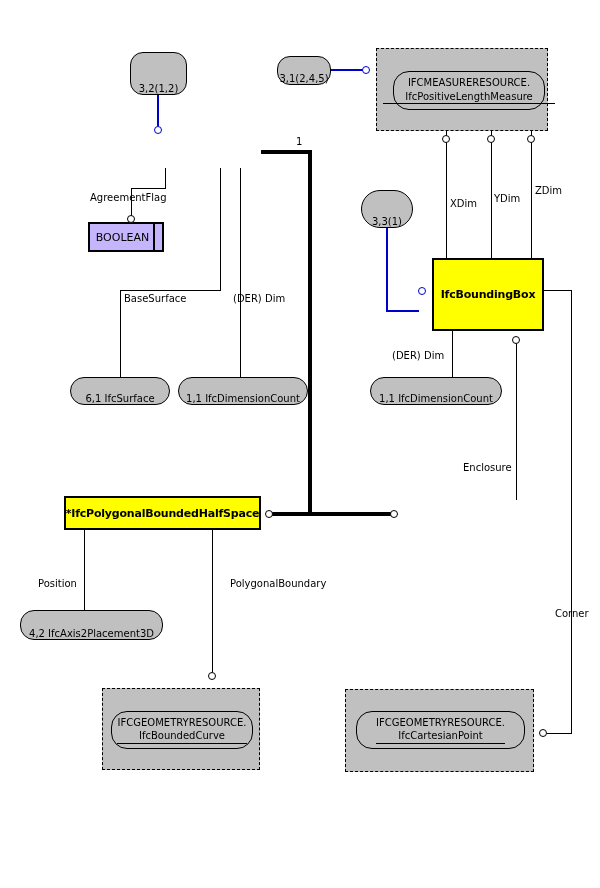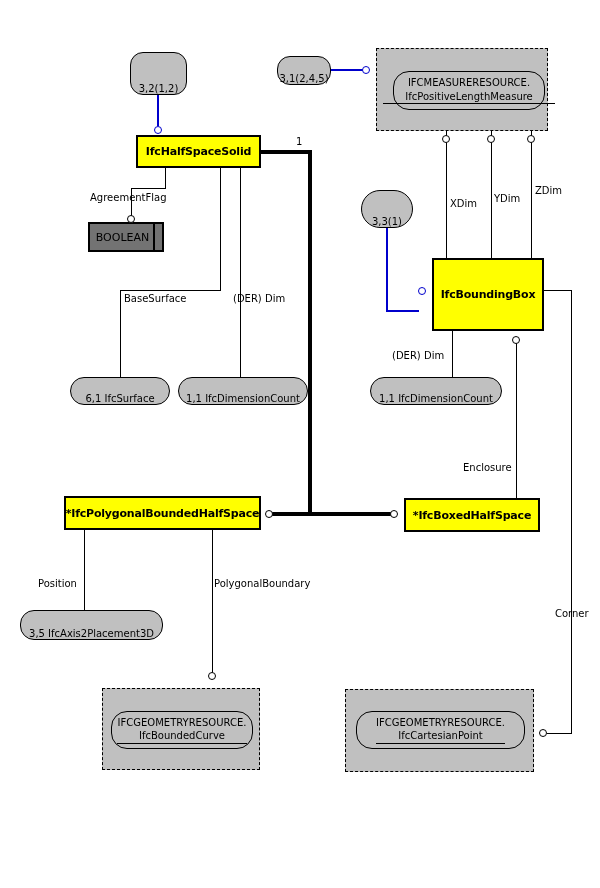--- a/index.html
+++ b/index.html
@@ -39,21 +39,21 @@
     font-weight: bold;
     font-size: 11px;
     color: #000000;
     letter-spacing: -0.2px;
     white-space: nowrap;
   }
 
   
   .simpletype {
     position: absolute;
-    background: #737373;
+    background: #c4b5fd;
     border: 2px solid #000000;
     box-sizing: border-box;
     display: flex;
     align-items: center;
     font-size: 11px;
     color: #000000;
     white-space: nowrap;
   }
   .simpletype .st-label {
     flex: 1 1 auto;
@@ -190,21 +190,21 @@
 
   <div class="oval" style="left:178px; top:377px; width:130px; height:28px;">
     <span>1,1  IfcDimensionCount</span>
   </div>
 
   <div class="oval" style="left:370px; top:377px; width:132px; height:28px;">
     <span>1,1  IfcDimensionCount</span>
   </div>
 
   <div class="oval" style="left:20px; top:610px; width:143px; height:30px;">
-    <span>3,5  IfcAxis2Placement3D</span>
+    <span>4,2  IfcAxis2Placement3D</span>
   </div>
 
   <div class="schemabox" style="left:376px; top:48px; width:172px; height:83px;">
     <div class="schemaref" style="left:16px; top:22px; width:152px; height:39px;">
       <span class="sr-line1">IFCMEASURERESOURCE.</span>
       <span class="sr-line2">IfcPositiveLengthMeasure</span>
     </div>
   </div>
 
   <div class="schemabox" style="left:102px; top:688px; width:158px; height:82px;">
@@ -214,35 +214,29 @@
     </div>
   </div>
 
   <div class="schemabox" style="left:345px; top:689px; width:189px; height:83px;">
     <div class="schemaref" style="left:10px; top:21px; width:169px; height:38px;">
       <span class="sr-line1">IFCGEOMETRYRESOURCE.</span>
       <span class="sr-line2">IfcCartesianPoint</span>
     </div>
   </div>
 
-  <div class="entity" style="left:136px; top:135px; width:125px; height:33px;">
-    <span>IfcHalfSpaceSolid</span>
-  </div>
 
   <div class="entity" style="left:432px; top:258px; width:112px; height:73px;">
     <span>IfcBoundingBox</span>
   </div>
 
   <div class="entity" style="left:64px; top:496px; width:197px; height:34px;">
     <span>*IfcPolygonalBoundedHalfSpace</span>
   </div>
 
-  <div class="entity" style="left:404px; top:498px; width:136px; height:34px;">
-    <span>*IfcBoxedHalfSpace</span>
-  </div>
 
   <div class="simpletype" style="left:88px; top:222px; width:76px; height:30px;">
     <span class="st-label">BOOLEAN</span>
     <span class="st-tail"></span>
   </div>
 
   <div class="alabel" style="left:90px; top:192px;">
     <span>AgreementFlag</span>
   </div>
   <div class="alabel" style="left:124px; top:293px;">
@@ -265,21 +259,21 @@
   </div>
   <div class="alabel" style="left:463px; top:462px;">
     <span>Enclosure</span>
   </div>
   <div class="alabel" style="left:532px; top:608px;margin-left:23px;">
     <span>Corner</span>
   </div>
   <div class="alabel" style="left:38px; top:578px;">
     <span>Position</span>
   </div>
-  <div class="alabel" style="left:214px; top:578px;">
+  <div class="alabel" style="left:214px; top:578px;padding-left:16px;">
     <span>PolygonalBoundary</span>
   </div>
   <div class="alabel" style="left:296px; top:136px;">
     <span>1</span>
   </div>
 
   <div class="dot blue" style="left:154px; top:126px;"></div>
   <div class="dot blue" style="left:362px; top:66px;"></div>
   <div class="dot blue" style="left:418px; top:287px;"></div>
 

